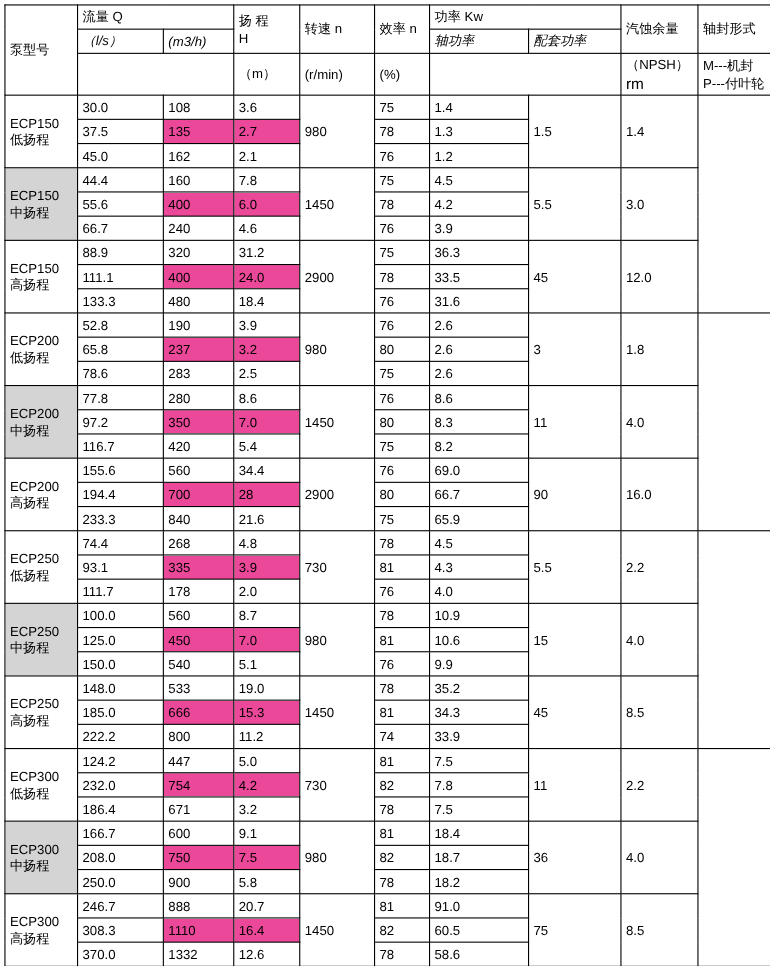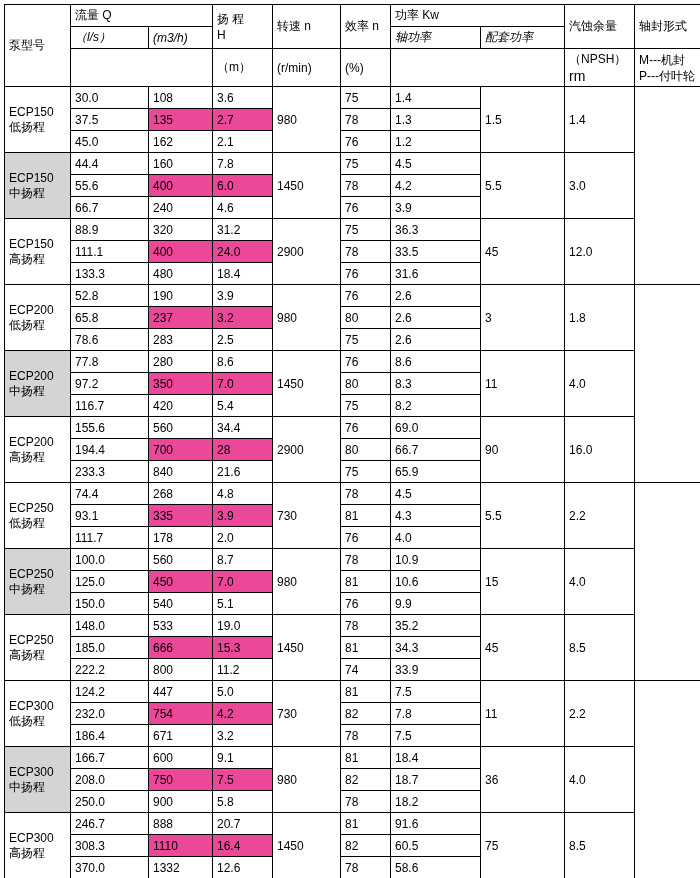--- a/index.html
+++ b/index.html
@@ -443,21 +443,21 @@
         <tr>
           <td rowspan="3" class="model-cell">
             <span class="l1">ECP300</span>
             <span class="l2">高扬程</span>
           </td>
           <td>246.7</td>
           <td class="">888</td>
           <td class="">20.7</td>
           <td rowspan="3" class="center">1450</td>
           <td>81</td>
-          <td>91.6</td>
+          <td>91.0</td>
           <td rowspan="3" class="center">75</td>
           <td rowspan="3" class="center">8.5</td>
         </tr>
         <tr>
           <td>308.3</td>
           <td class="shade">1110</td>
           <td class="shade">16.4</td>
           <td>82</td>
           <td>60.5</td>
         </tr>

